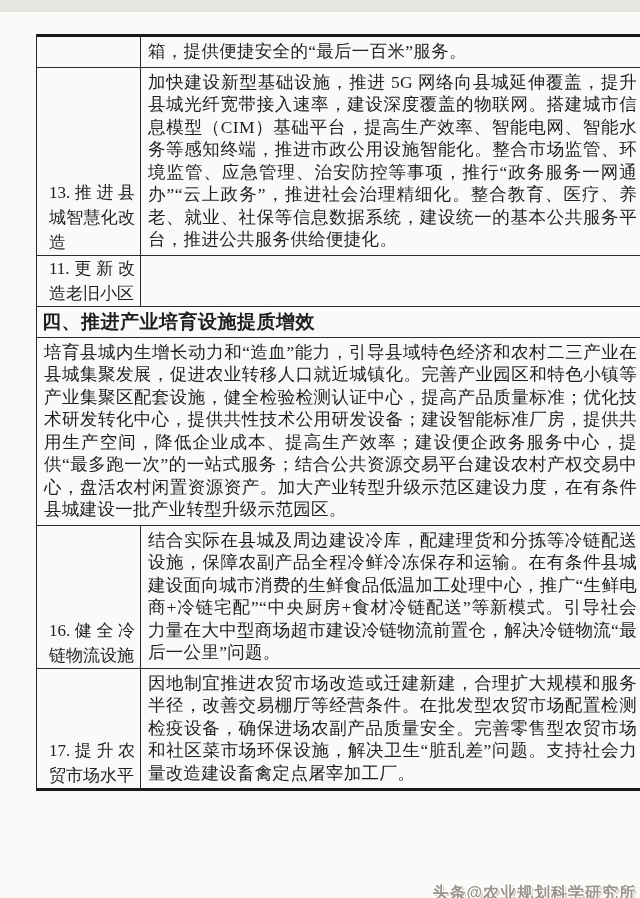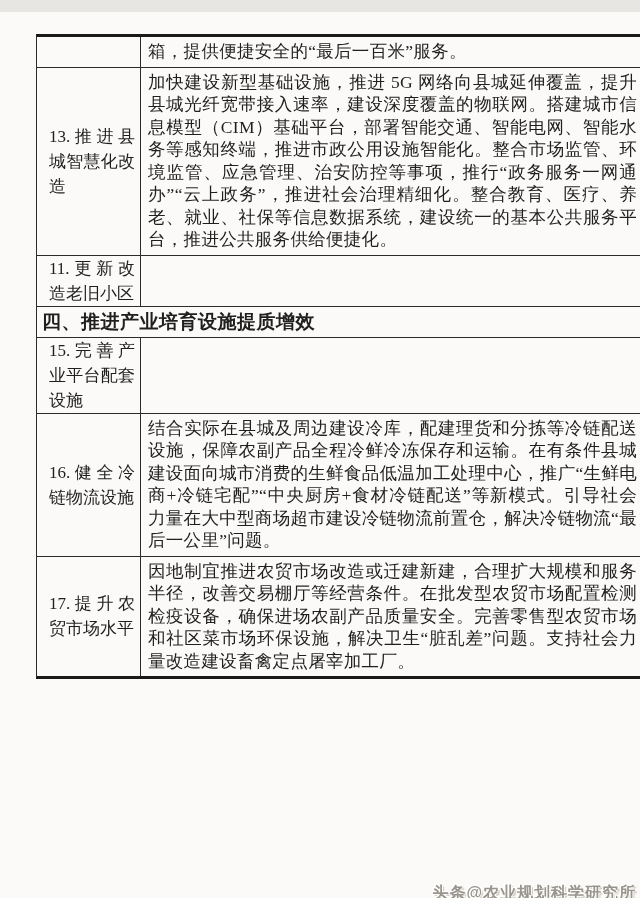--- a/index.html
+++ b/index.html
@@ -27,21 +27,21 @@
     display:flex;
     border-bottom:1.5px solid #2b2b2b;
   }
   .row.last{border-bottom:none;}
   .label-cell{
     flex:0 0 104px;
     width:104px;
     box-sizing:border-box;
     border-right:1.5px solid #2b2b2b;
     display:flex;
-    align-items:center;
+    align-items:flex-end;
   }
   .label-text{
     display:block;
     width:86px;
     margin-left:12px;
     font-size:17px;
     line-height:25px;
     text-align:justify;
     text-align-last:left;
   }
@@ -91,35 +91,33 @@
       <div class="label-cell">
         <span class="label-text"></span>
       </div>
       <div class="text-cell">箱，提供便捷安全的“最后一百米”服务。</div>
     </div>
 
     <div class="row">
       <div class="label-cell">
         <span class="label-text">13.推进县城智慧化改造</span>
       </div>
-      <div class="text-cell">加快建设新型基础设施，推进 5G 网络向县城延伸覆盖，提升县城光纤宽带接入速率，建设深度覆盖的物联网。搭建城市信息模型（CIM）基础平台，部署智能交通、智能电网、智能水务等感知终端，推进市政公用设施智能化。整合市场监管、环境监管、应急管理、治安防控等事项，推行“政务服务一网通办”“云上政务”，推进社会治理精细化。整合教育、医疗、养老、就业、社保等信息数据系统，建设统一的基本公共服务平台，推进公共服务供给便捷化。</div>
+      <div class="text-cell">加快建设新型基础设施，推进 5G 网络向县城延伸覆盖，提升县城光纤宽带接入速率，建设深度覆盖的物联网。搭建城市信息模型（CIM）基础平台，提高生产效率、智能电网、智能水务等感知终端，推进市政公用设施智能化。整合市场监管、环境监管、应急管理、治安防控等事项，推行“政务服务一网通办”“云上政务”，推进社会治理精细化。整合教育、医疗、养老、就业、社保等信息数据系统，建设统一的基本公共服务平台，推进公共服务供给便捷化。</div>
     </div>
 
     <div class="row">
       <div class="label-cell">
         <span class="label-text">11.更新改造老旧小区</span>
       </div>
     </div>
 
     <div class="section-row">四、推进产业培育设施提质增效</div>
 
     <div class="row">
-      <div class="label-cell">
-        <span class="label-text">15.完善产业平台配套设施</span>
-      </div>
+      <div class="text-cell">培育县城内生增长动力和“造血”能力，引导县域特色经济和农村二三产业在县城集聚发展，促进农业转移人口就近城镇化。完善产业园区和特色小镇等产业集聚区配套设施，健全检验检测认证中心，提高产品质量标准；优化技术研发转化中心，提供共性技术公用研发设备；建设智能标准厂房，提供共用生产空间，降低企业成本、提高生产效率；建设便企政务服务中心，提供“最多跑一次”的一站式服务；结合公共资源交易平台建设农村产权交易中心，盘活农村闲置资源资产。加大产业转型升级示范区建设力度，在有条件县城建设一批产业转型升级示范园区。</div>
     </div>
 
     <div class="row">
       <div class="label-cell">
         <span class="label-text">16.健全冷链物流设施</span>
       </div>
       <div class="text-cell">结合实际在县城及周边建设冷库，配建理货和分拣等冷链配送设施，保障农副产品全程冷鲜冷冻保存和运输。在有条件县城建设面向城市消费的生鲜食品低温加工处理中心，推广“生鲜电商+冷链宅配”“中央厨房+食材冷链配送”等新模式。引导社会力量在大中型商场超市建设冷链物流前置仓，解决冷链物流“最后一公里”问题。</div>
     </div>
 
     <div class="row last">

